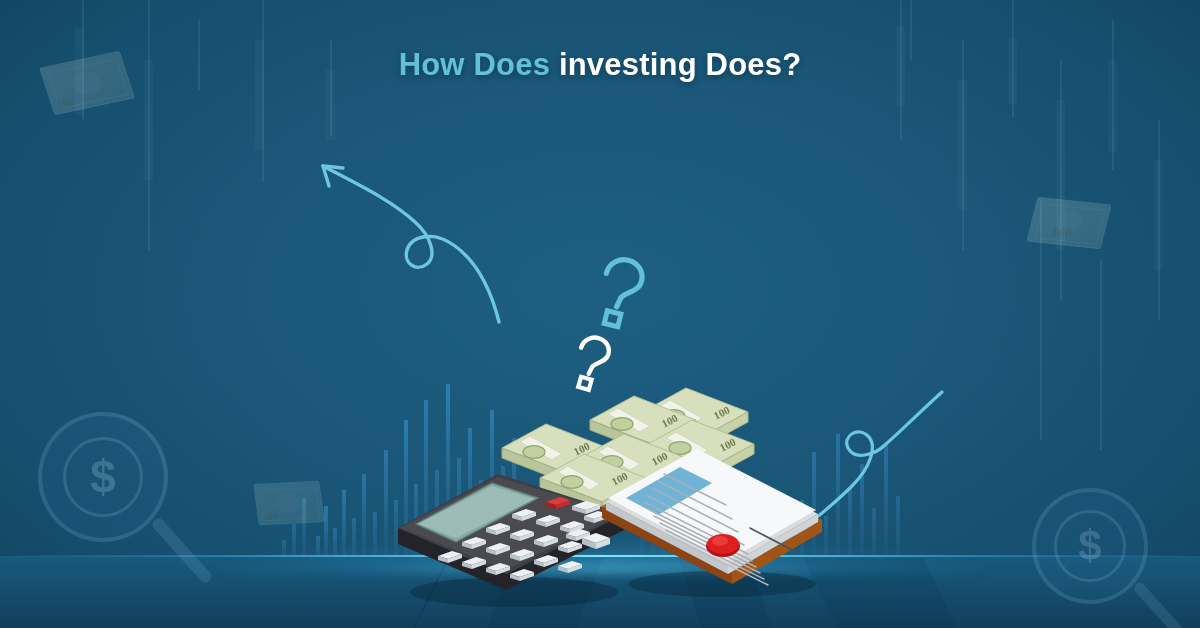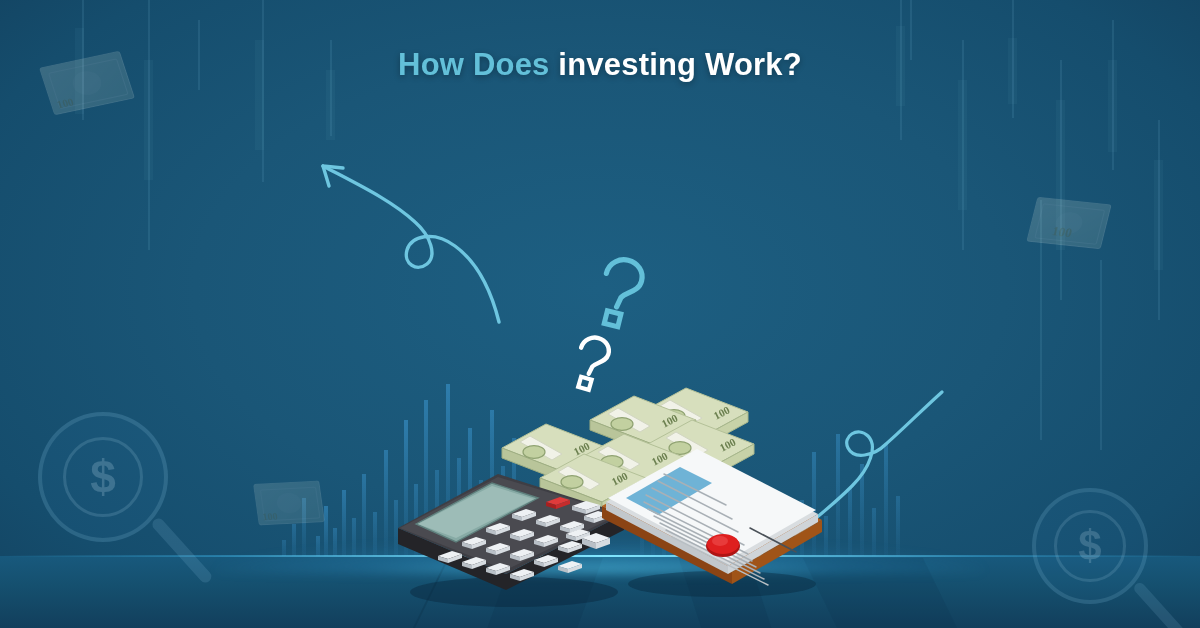--- a/index.html
+++ b/index.html
@@ -226,21 +226,21 @@
   </div>
 
   <div class="mag" style="left:1032px; top:488px; width:116px; height:116px; opacity:.30;">
     <div class="lens">
       <div class="inner" style="font-size:42px;">$</div>
     </div>
     <div class="handle" style="left:100px; top:100px; width:11px; height:74px; transform:rotate(-42deg);"></div>
   </div>
 
   <div class="title">
-    <span class="t1">How Does</span><span>&nbsp;</span><span class="t2">investing Work?</span>
+    <span class="t1">How Does</span><span>&nbsp;</span><span class="t2">investing Does?</span>
   </div>
 
   <svg class="arrowsvg" style="left:295px; top:140px;" width="230" height="190" viewBox="0 0 230 190" fill="none">
     <path d="M204,182 C196,150 182,122 160,106 C138,90 116,96 112,110 C108,124 122,132 132,124 C142,116 136,96 120,82 C96,60 62,44 28,26" stroke="#6ec6e0" stroke-width="3.4" stroke-linecap="round" fill="none"></path>
     <path d="M28,26 L48,28 M28,26 L34,46" stroke="#6ec6e0" stroke-width="3.4" stroke-linecap="round" stroke-linejoin="round" fill="none"></path>
   </svg>
 
   <svg class="arrowsvg" style="left:786px; top:378px;" width="180" height="190" viewBox="0 0 180 190" fill="none">
     <path d="M156,14 C136,32 116,52 100,66 C88,78 68,82 62,70 C56,58 72,48 82,58 C92,68 84,90 66,108 C48,126 28,142 10,156" stroke="#6ec6e0" stroke-width="3.2" stroke-linecap="round" fill="none"></path>
     <path d="M10,156 L26,150 M10,156 L16,140" stroke="#6ec6e0" stroke-width="3.2" stroke-linecap="round" stroke-linejoin="round" fill="none"></path>

